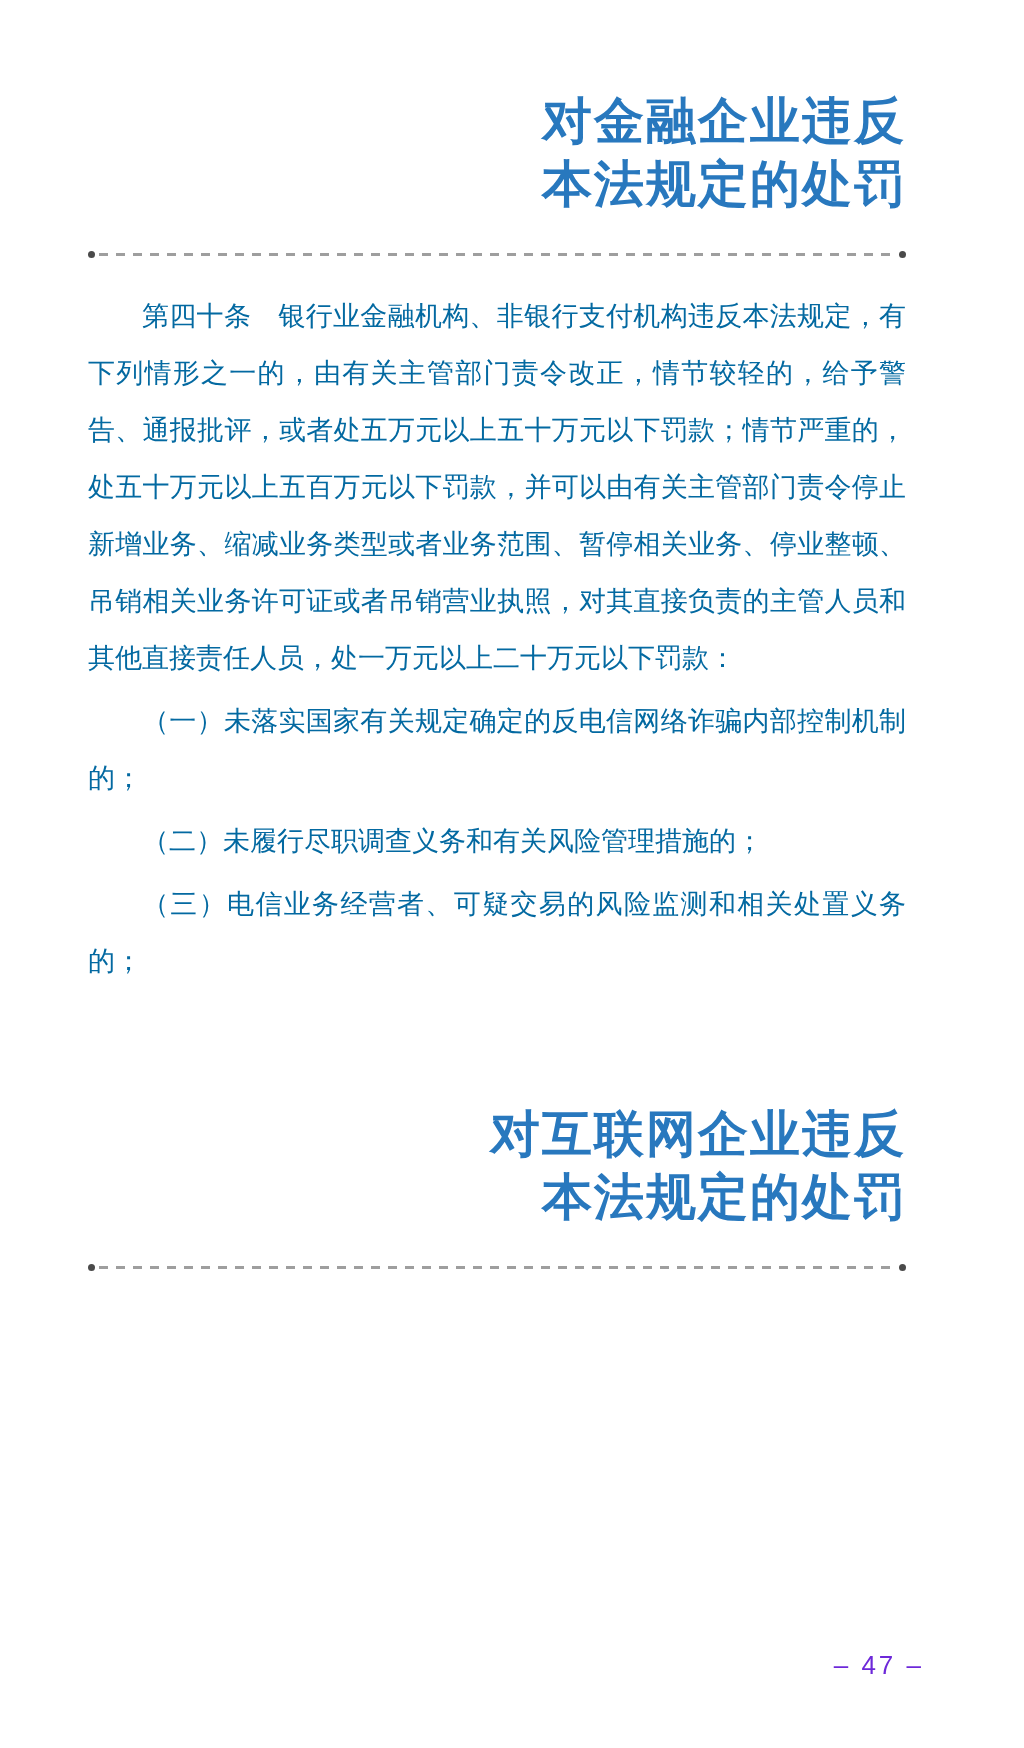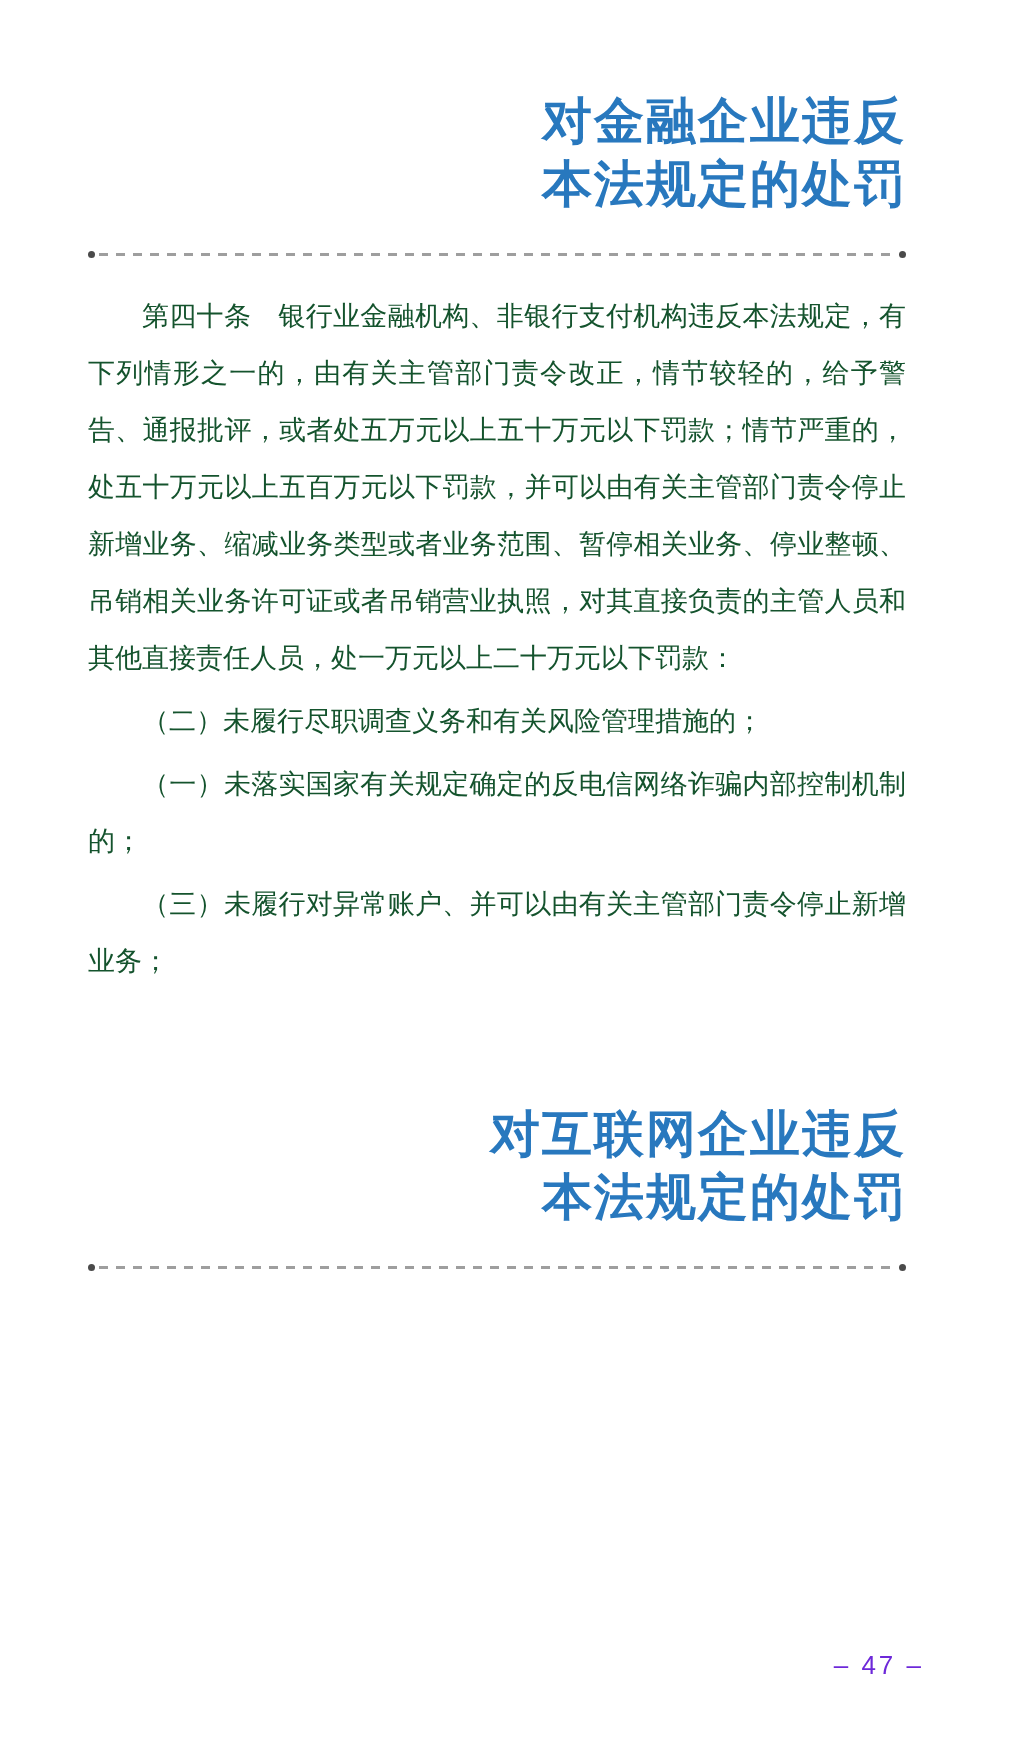--- a/index.html
+++ b/index.html
@@ -52,21 +52,21 @@
   .divider .dashes {
     flex: 1 1 auto;
     height: 2.5px;
     margin: 0 4px;
     background-image: repeating-linear-gradient(90deg, #9e9e9e 0px, #9e9e9e 9px, transparent 9px, transparent 17px);
   }
   .body-text p {
     margin: 0 0 6px 0;
     font-size: 27px;
     line-height: 57px;
-    color: #14532d;
+    color: #0369a1;
     text-align: justify;
     text-indent: 2em;
     word-break: break-all;
   }
   .page-number {
     position: absolute;
     top: 1650px;
     right: 100px;
     font-size: 26px;
     letter-spacing: 3px;
@@ -84,23 +84,23 @@
       <span class="title-line">对金融企业违反</span>
       <span class="title-line">本法规定的处罚</span>
     </h2>
     <div class="divider">
       <span class="dot"></span>
       <span class="dashes"></span>
       <span class="dot"></span>
     </div>
     <div class="body-text">
       <p>第四十条　银行业金融机构、非银行支付机构违反本法规定，有下列情形之一的，由有关主管部门责令改正，情节较轻的，给予警告、通报批评，或者处五万元以上五十万元以下罚款；情节严重的，处五十万元以上五百万元以下罚款，并可以由有关主管部门责令停止新增业务、缩减业务类型或者业务范围、暂停相关业务、停业整顿、吊销相关业务许可证或者吊销营业执照，对其直接负责的主管人员和其他直接责任人员，处一万元以上二十万元以下罚款：</p>
+      <p>（一）未落实国家有关规定确定的反电信网络诈骗内部控制机制的；</p>
       <p>（二）未履行尽职调查义务和有关风险管理措施的；</p>
-      <p>（一）未落实国家有关规定确定的反电信网络诈骗内部控制机制的；</p>
-      <p>（三）未履行对异常账户、并可以由有关主管部门责令停止新增业务；</p>
+      <p>（三）电信业务经营者、可疑交易的风险监测和相关处置义务的；</p>
     </div>
   </section>
 
   <section class="section section--second">
     <h2 class="section-title">
       <span class="title-line">对互联网企业违反</span>
       <span class="title-line">本法规定的处罚</span>
     </h2>
     <div class="divider">
       <span class="dot"></span>

